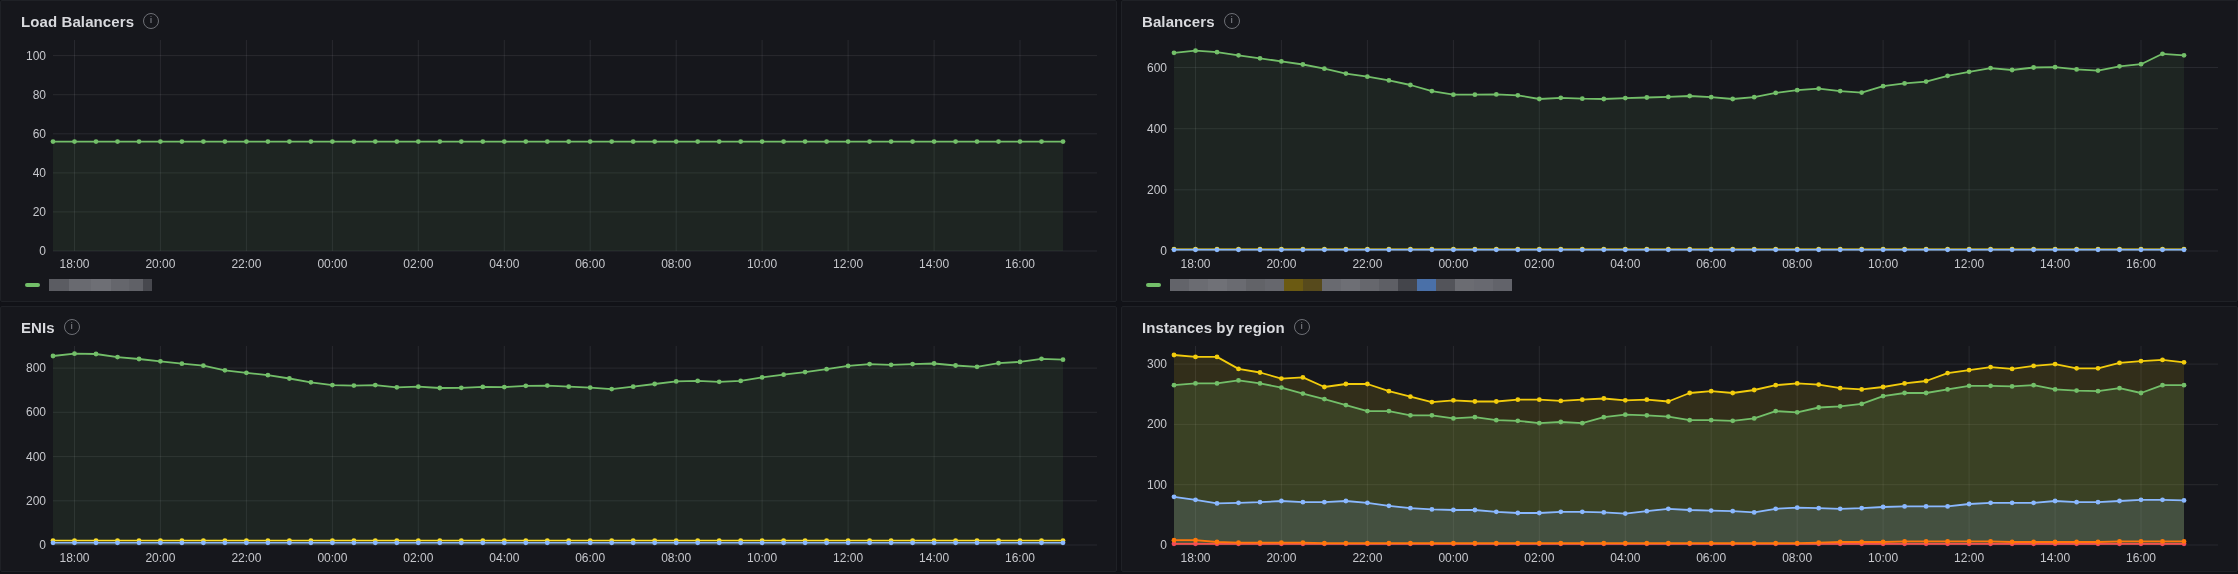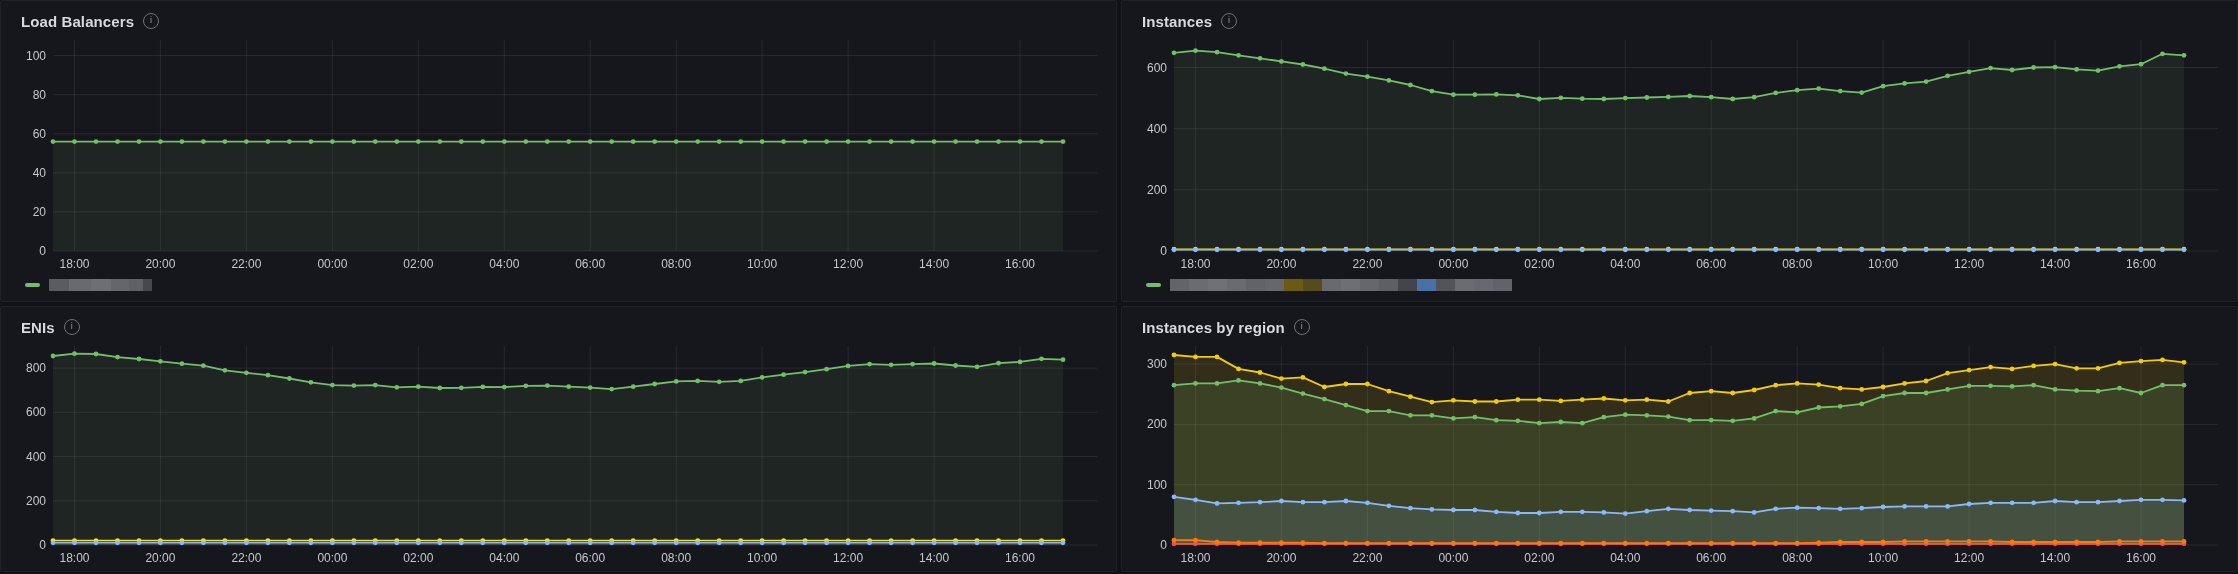--- a/index.html
+++ b/index.html
@@ -128,21 +128,21 @@
           <span style="width:20px;background:#6e6f75"></span>
           <span style="width:18px;background:#65666c"></span>
           <span style="width:14px;background:#606167"></span>
           <span style="width:9px;background:#47484e"></span>
         </span>
       </div>
   </div>
 
   <div class="panel">
     <div class="panel-header">
-      <span class="panel-title">Instances</span>
+      <span class="panel-title">Balancers</span>
       <i class="info-icon">i</i>
     </div>
     <div class="chart">
         <svg width="1086" height="241">
           <line class="gridline" x1="38" x2="1082" y1="219.0" y2="219.0"></line>
           <text class="ytick" x="31" y="223">0</text>
           <line class="gridline" x1="38" x2="1082" y1="157.8" y2="157.8"></line>
           <text class="ytick" x="31" y="161.8">200</text>
           <line class="gridline" x1="38" x2="1082" y1="96.7" y2="96.7"></line>
           <text class="ytick" x="31" y="100.7">400</text>

